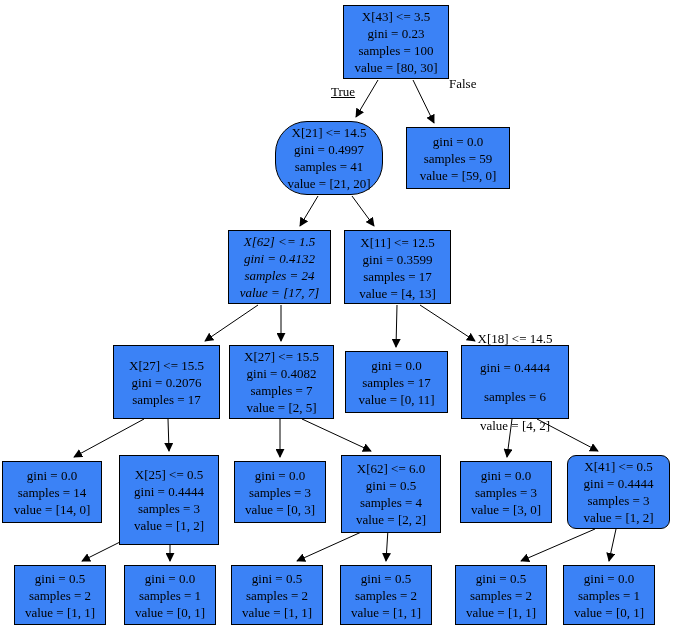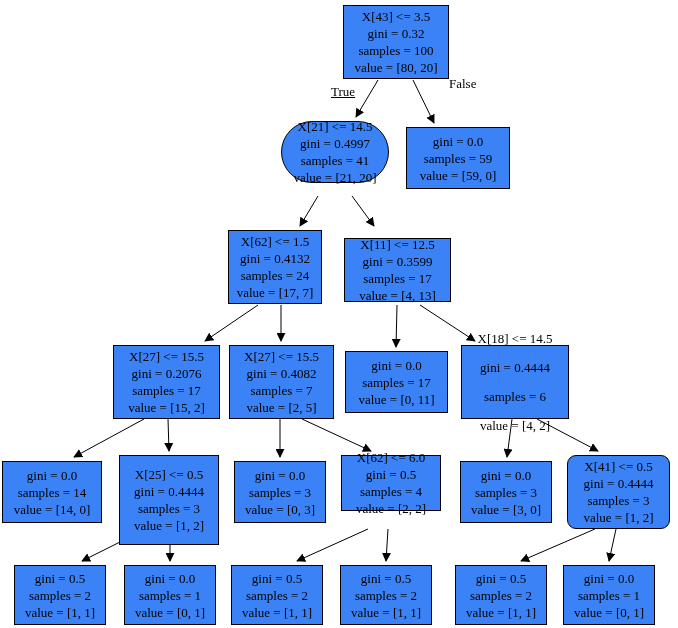--- a/index.html
+++ b/index.html
@@ -71,57 +71,56 @@
     <line x1="388" y1="529" x2="386" y2="561" stroke="#000" stroke-width="1" marker-end="url(#arrow)"></line>
     <line x1="595" y1="529" x2="521" y2="561" stroke="#000" stroke-width="1" marker-end="url(#arrow)"></line>
     <line x1="616" y1="529" x2="609" y2="561" stroke="#000" stroke-width="1" marker-end="url(#arrow)"></line>
   </svg>
 
   <div class="edge-label" style="left:331px; top:84px;text-decoration:underline;">True</div>
   <div class="edge-label" style="left:429px; top:76px;margin-left:20px;">False</div>
 
   <div class="node" style="left:343px; top:5px; width:106px; height:74px;">
     <div>X[43] &lt;= 3.5</div>
-    <div>gini = 0.32</div>
+    <div>gini = 0.23</div>
     <div>samples = 100</div>
-    <div>value = [80, 20]</div>
-  </div>
-
-  <div class="node" style="left:281px; top:121px; width:108px; height:62px;border-radius:32px;">
+    <div>value = [80, 30]</div>
+  </div>
+
+  <div class="node" style="left:275px; top:121px; width:108px; height:74px;border-radius:32px;">
     <div>X[21] &lt;= 14.5</div>
     <div>gini = 0.4997</div>
     <div>samples = 41</div>
     <div>value = [21, 20]</div>
   </div>
 
   <div class="node" style="left:406px; top:127px; width:104px; height:62px;">
     <div>gini = 0.0</div>
     <div>samples = 59</div>
     <div>value = [59, 0]</div>
   </div>
 
-  <div class="node" style="left:228px; top:230px; width:94px; height:74px;">
+  <div class="node" style="left:228px; top:230px; width:103px; height:74px;font-style:italic;">
     <div>X[62] &lt;= 1.5</div>
     <div>gini = 0.4132</div>
     <div>samples = 24</div>
     <div>value = [17, 7]</div>
   </div>
 
-  <div class="node" style="left:344px; top:238px; width:107px; height:64px;">
+  <div class="node" style="left:344px; top:230px; width:107px; height:74px;justify-content:flex-end;">
     <div>X[11] &lt;= 12.5</div>
     <div>gini = 0.3599</div>
     <div>samples = 17</div>
     <div>value = [4, 13]</div>
   </div>
 
   <div class="node" style="left:113px; top:345px; width:107px; height:74px;">
     <div>X[27] &lt;= 15.5</div>
     <div>gini = 0.2076</div>
     <div>samples = 17</div>
-    <div>value = [15, 2]</div>
   </div>
 
   <div class="node" style="left:229px; top:345px; width:105px; height:74px;">
     <div>X[27] &lt;= 15.5</div>
     <div>gini = 0.4082</div>
     <div>samples = 7</div>
     <div>value = [2, 5]</div>
   </div>
 
   <div class="node" style="left:345px; top:351px; width:103px; height:62px;">
@@ -149,21 +148,21 @@
     <div>samples = 3</div>
     <div>value = [1, 2]</div>
   </div>
 
   <div class="node" style="left:234px; top:461px; width:92px; height:62px;">
     <div>gini = 0.0</div>
     <div>samples = 3</div>
     <div>value = [0, 3]</div>
   </div>
 
-  <div class="node" style="left:341px; top:455px; width:100px; height:56px;">
+  <div class="node" style="left:341px; top:455px; width:100px; height:78px;">
     <div>X[62] &lt;= 6.0</div>
     <div>gini = 0.5</div>
     <div>samples = 4</div>
     <div>value = [2, 2]</div>
   </div>
 
   <div class="node" style="left:460px; top:461px; width:92px; height:62px;">
     <div>gini = 0.0</div>
     <div>samples = 3</div>
     <div>value = [3, 0]</div>

